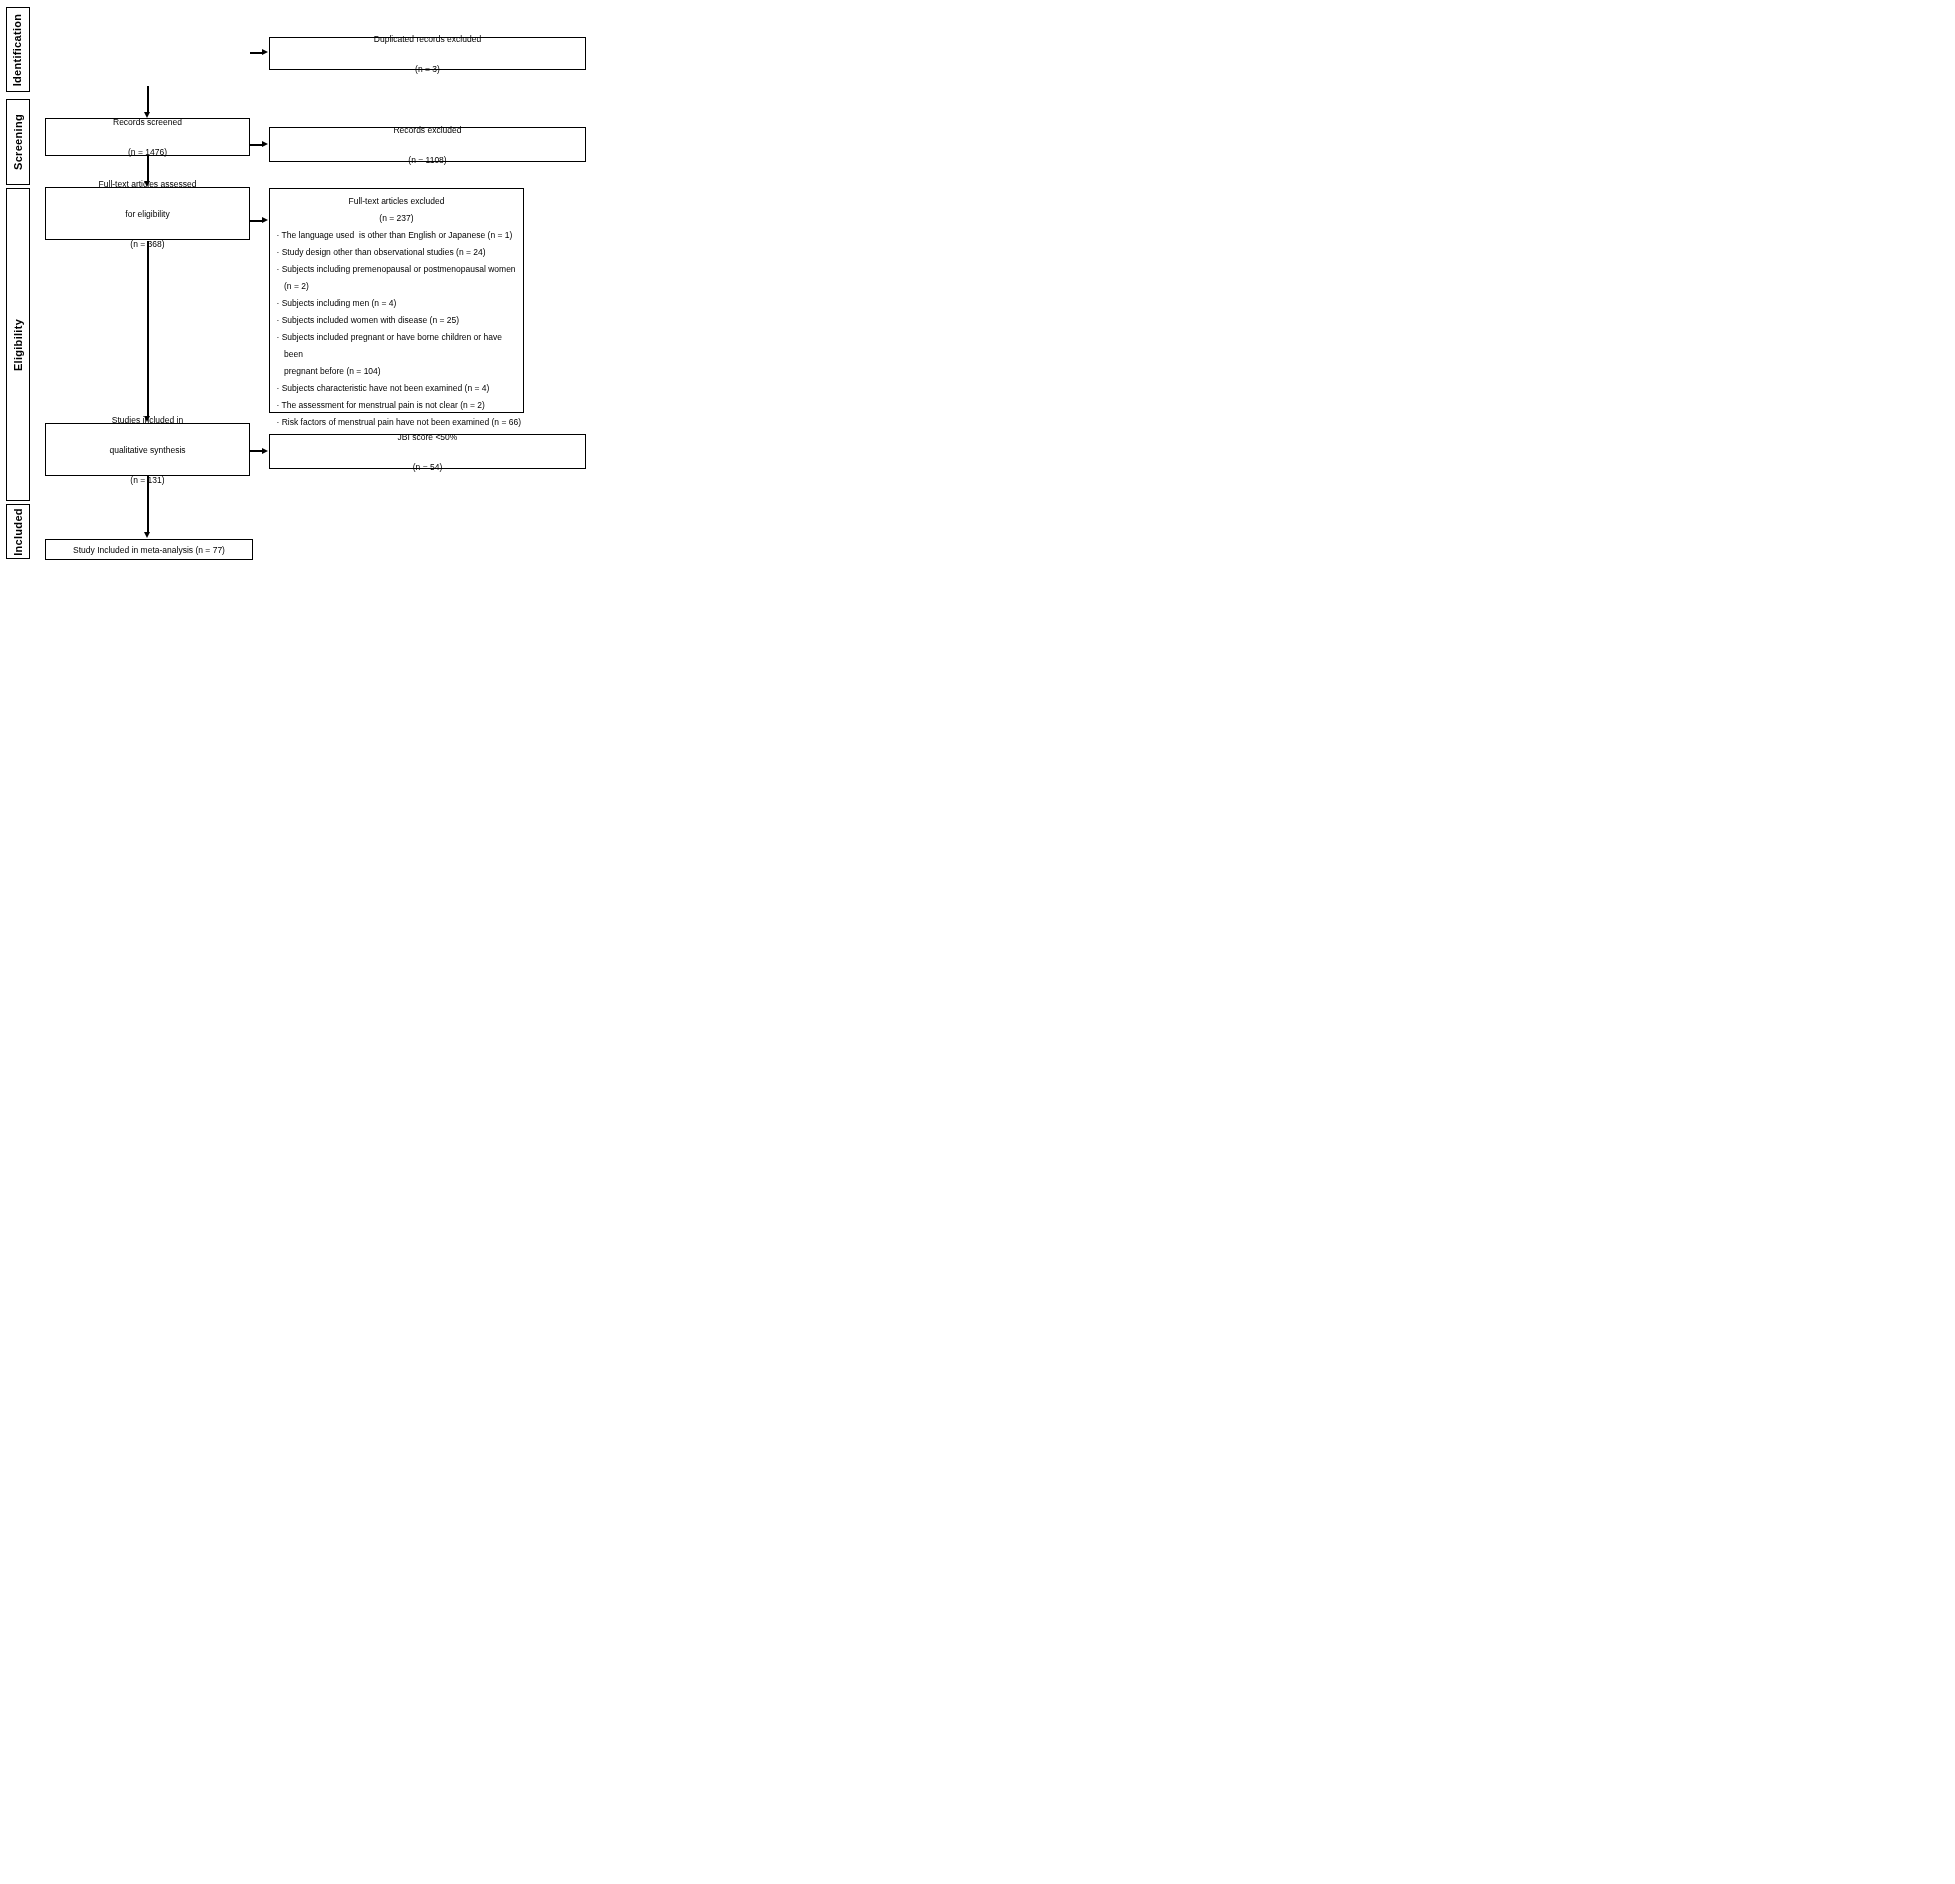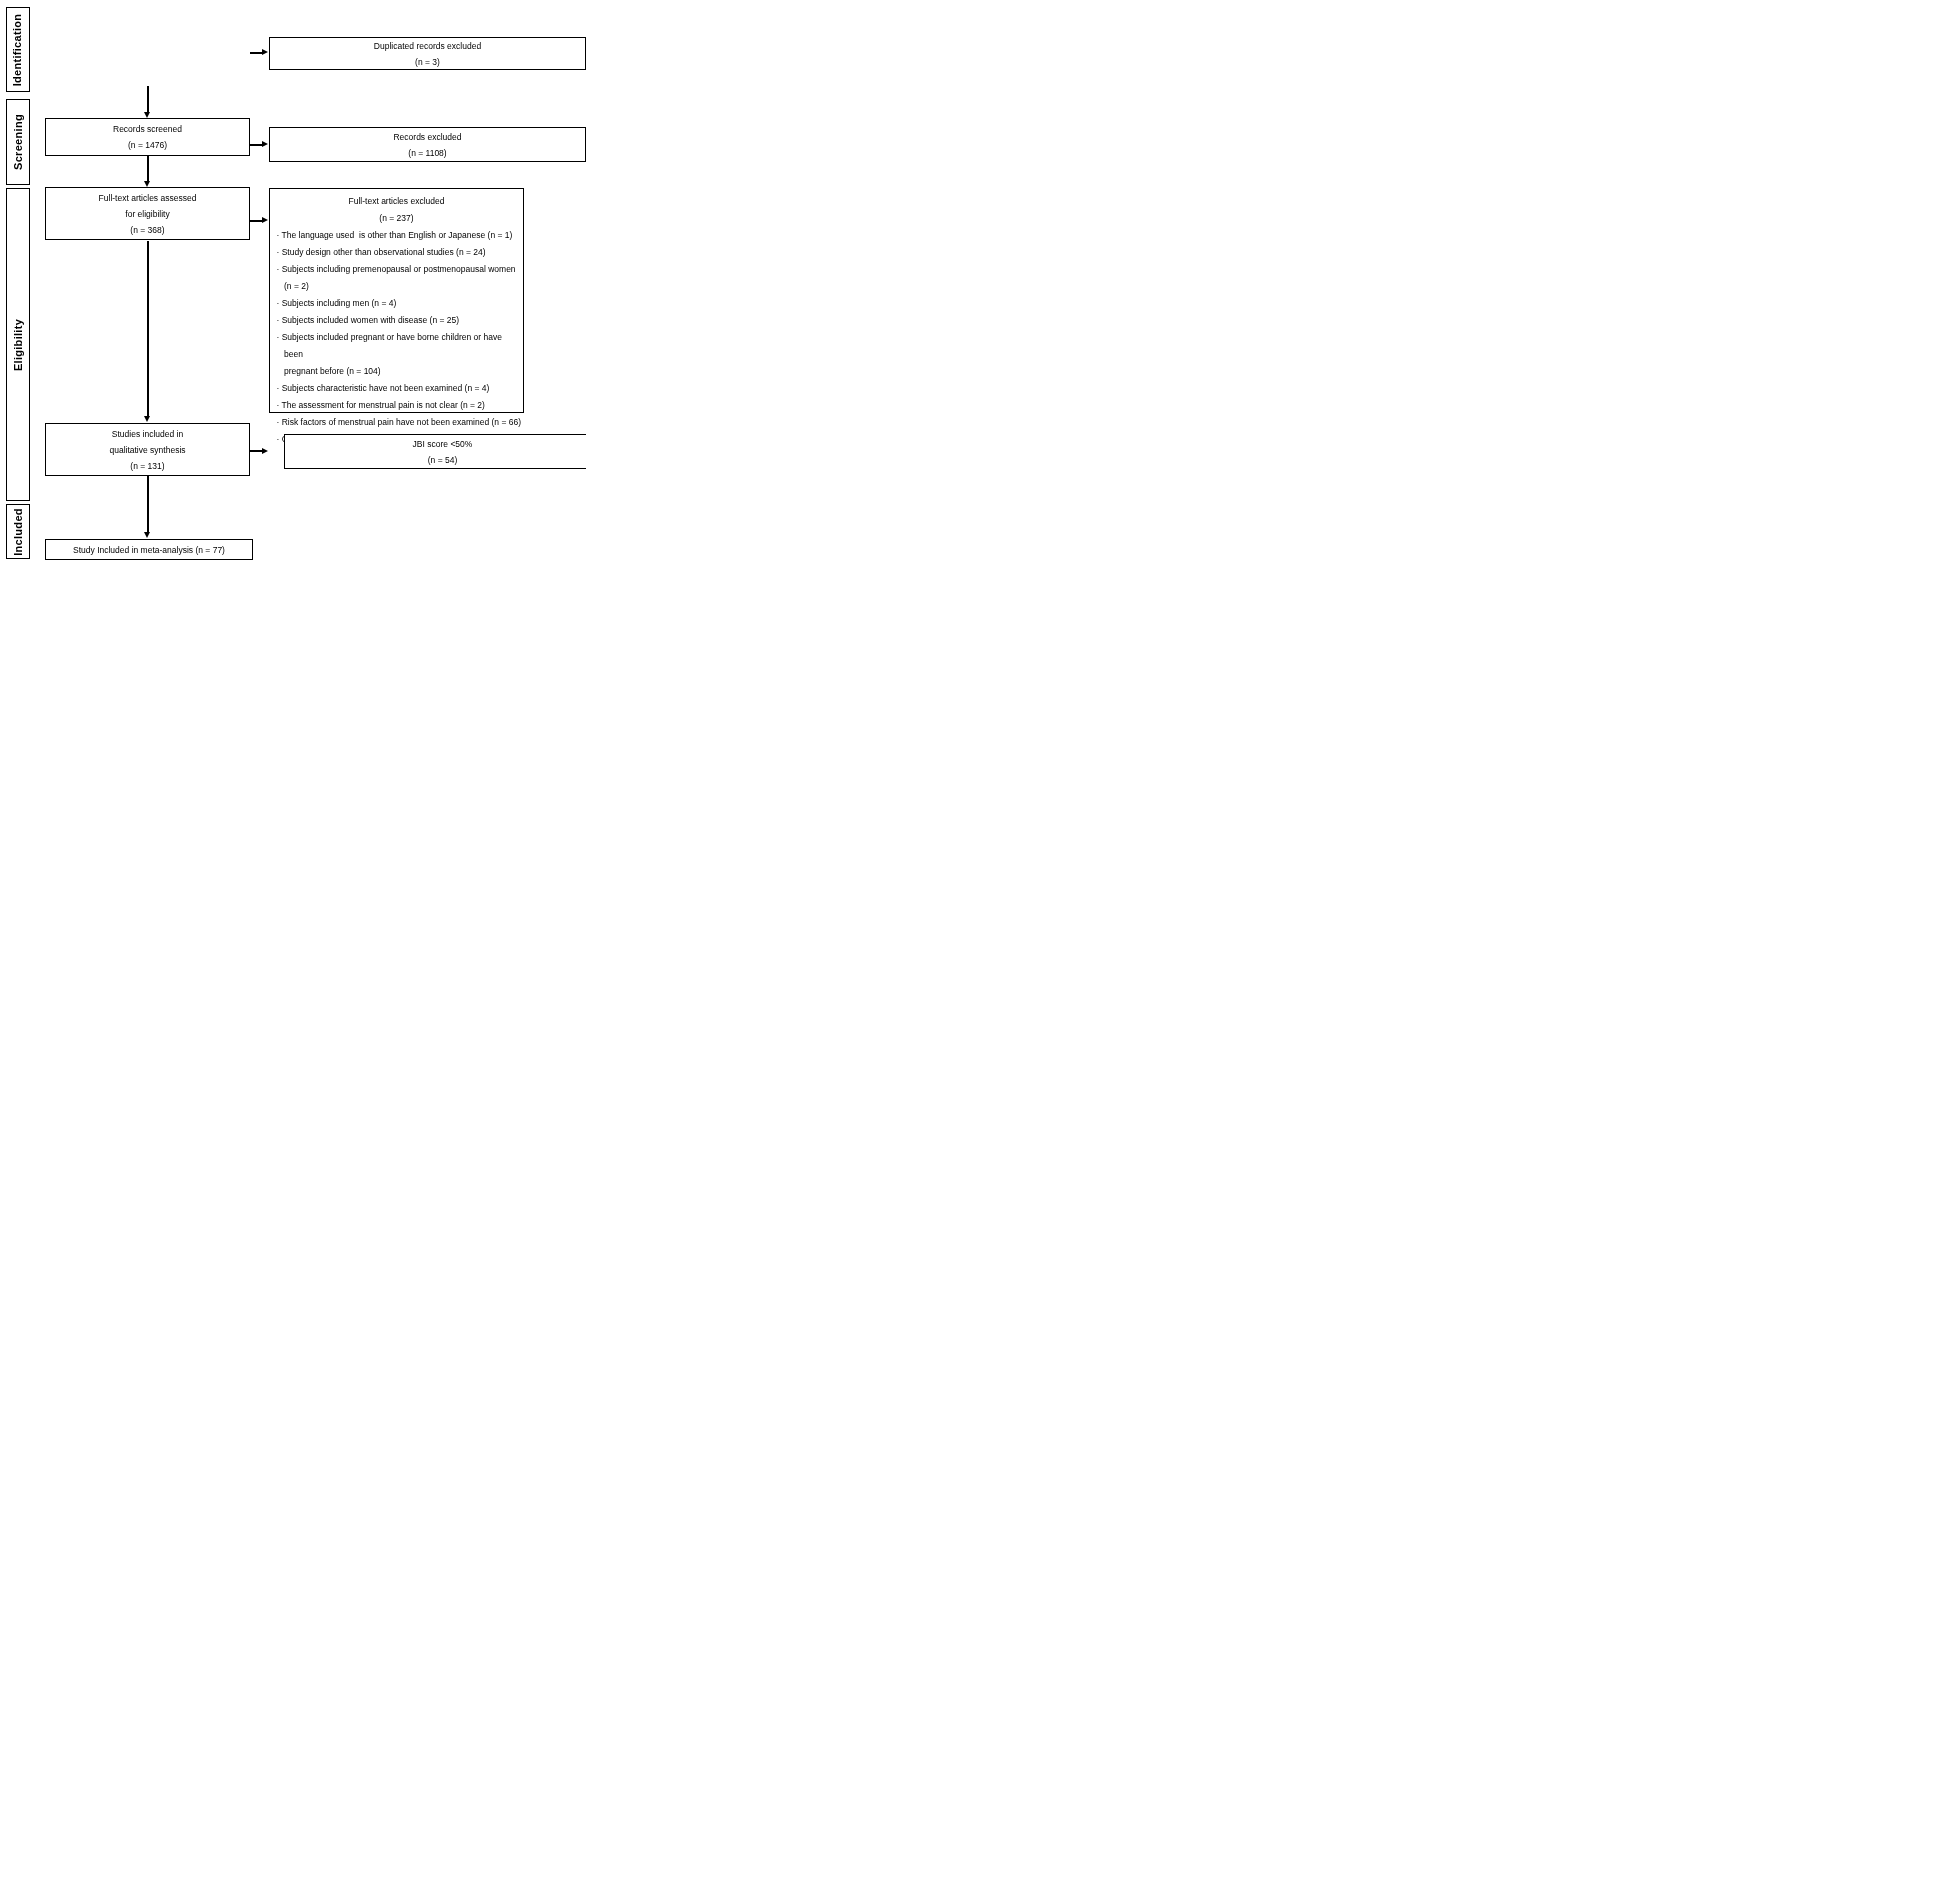--- a/index.html
+++ b/index.html
@@ -27,35 +27,35 @@
     letter-spacing:0.3px;
   }
   
   .fbox{
     position:absolute;
     border:1.5px solid #000;
     box-sizing:border-box;
     background:#fff;
     font-size:8.5px;
   }
-  .vcenter{display:flex;flex-direction:column;justify-content:center;}
+  .vcenter{display:flex;flex-direction:column;justify-content:center;gap:14px;}
   .center{text-align:center;}
   .lh{line-height:16px;}
   #bx1{left:45px;top:14px;width:205px;height:72px;padding-top:3.5px;}
   #bx1 .line{line-height:16.5px;}
   #bx2{left:45px;top:118px;width:205px;height:38px;}
   #bx3{left:45px;top:187px;width:205px;height:53px;}
   #bx4{left:45px;top:423px;width:205px;height:53px;}
   #bx5{left:45px;top:539px;width:208px;height:21px;}
   #bx5 .line{line-height:18px;}
   #ex1{left:269px;top:37px;width:317px;height:33px;}
   #ex2{left:269px;top:127px;width:317px;height:35px;align-items:center;}
   #ex3{left:269px;top:188px;width:255px;height:225px;padding-top:3.5px;}
   #ex3 .hline{line-height:17px;}
-  #ex4{left:269px;top:434px;width:317px;height:35px;margin-left:15px;}
+  #ex4{left:269px;top:434px;width:317px;height:35px;}
   
   .b-item{
     padding-left:13.5px;text-indent:-7px;
     line-height:16.5px;text-align:left;
     white-space:pre-wrap;
   }
   .x-item{
     padding-left:14px;text-indent:-7.5px;
     line-height:17px;text-align:left;
     white-space:pre-wrap;

